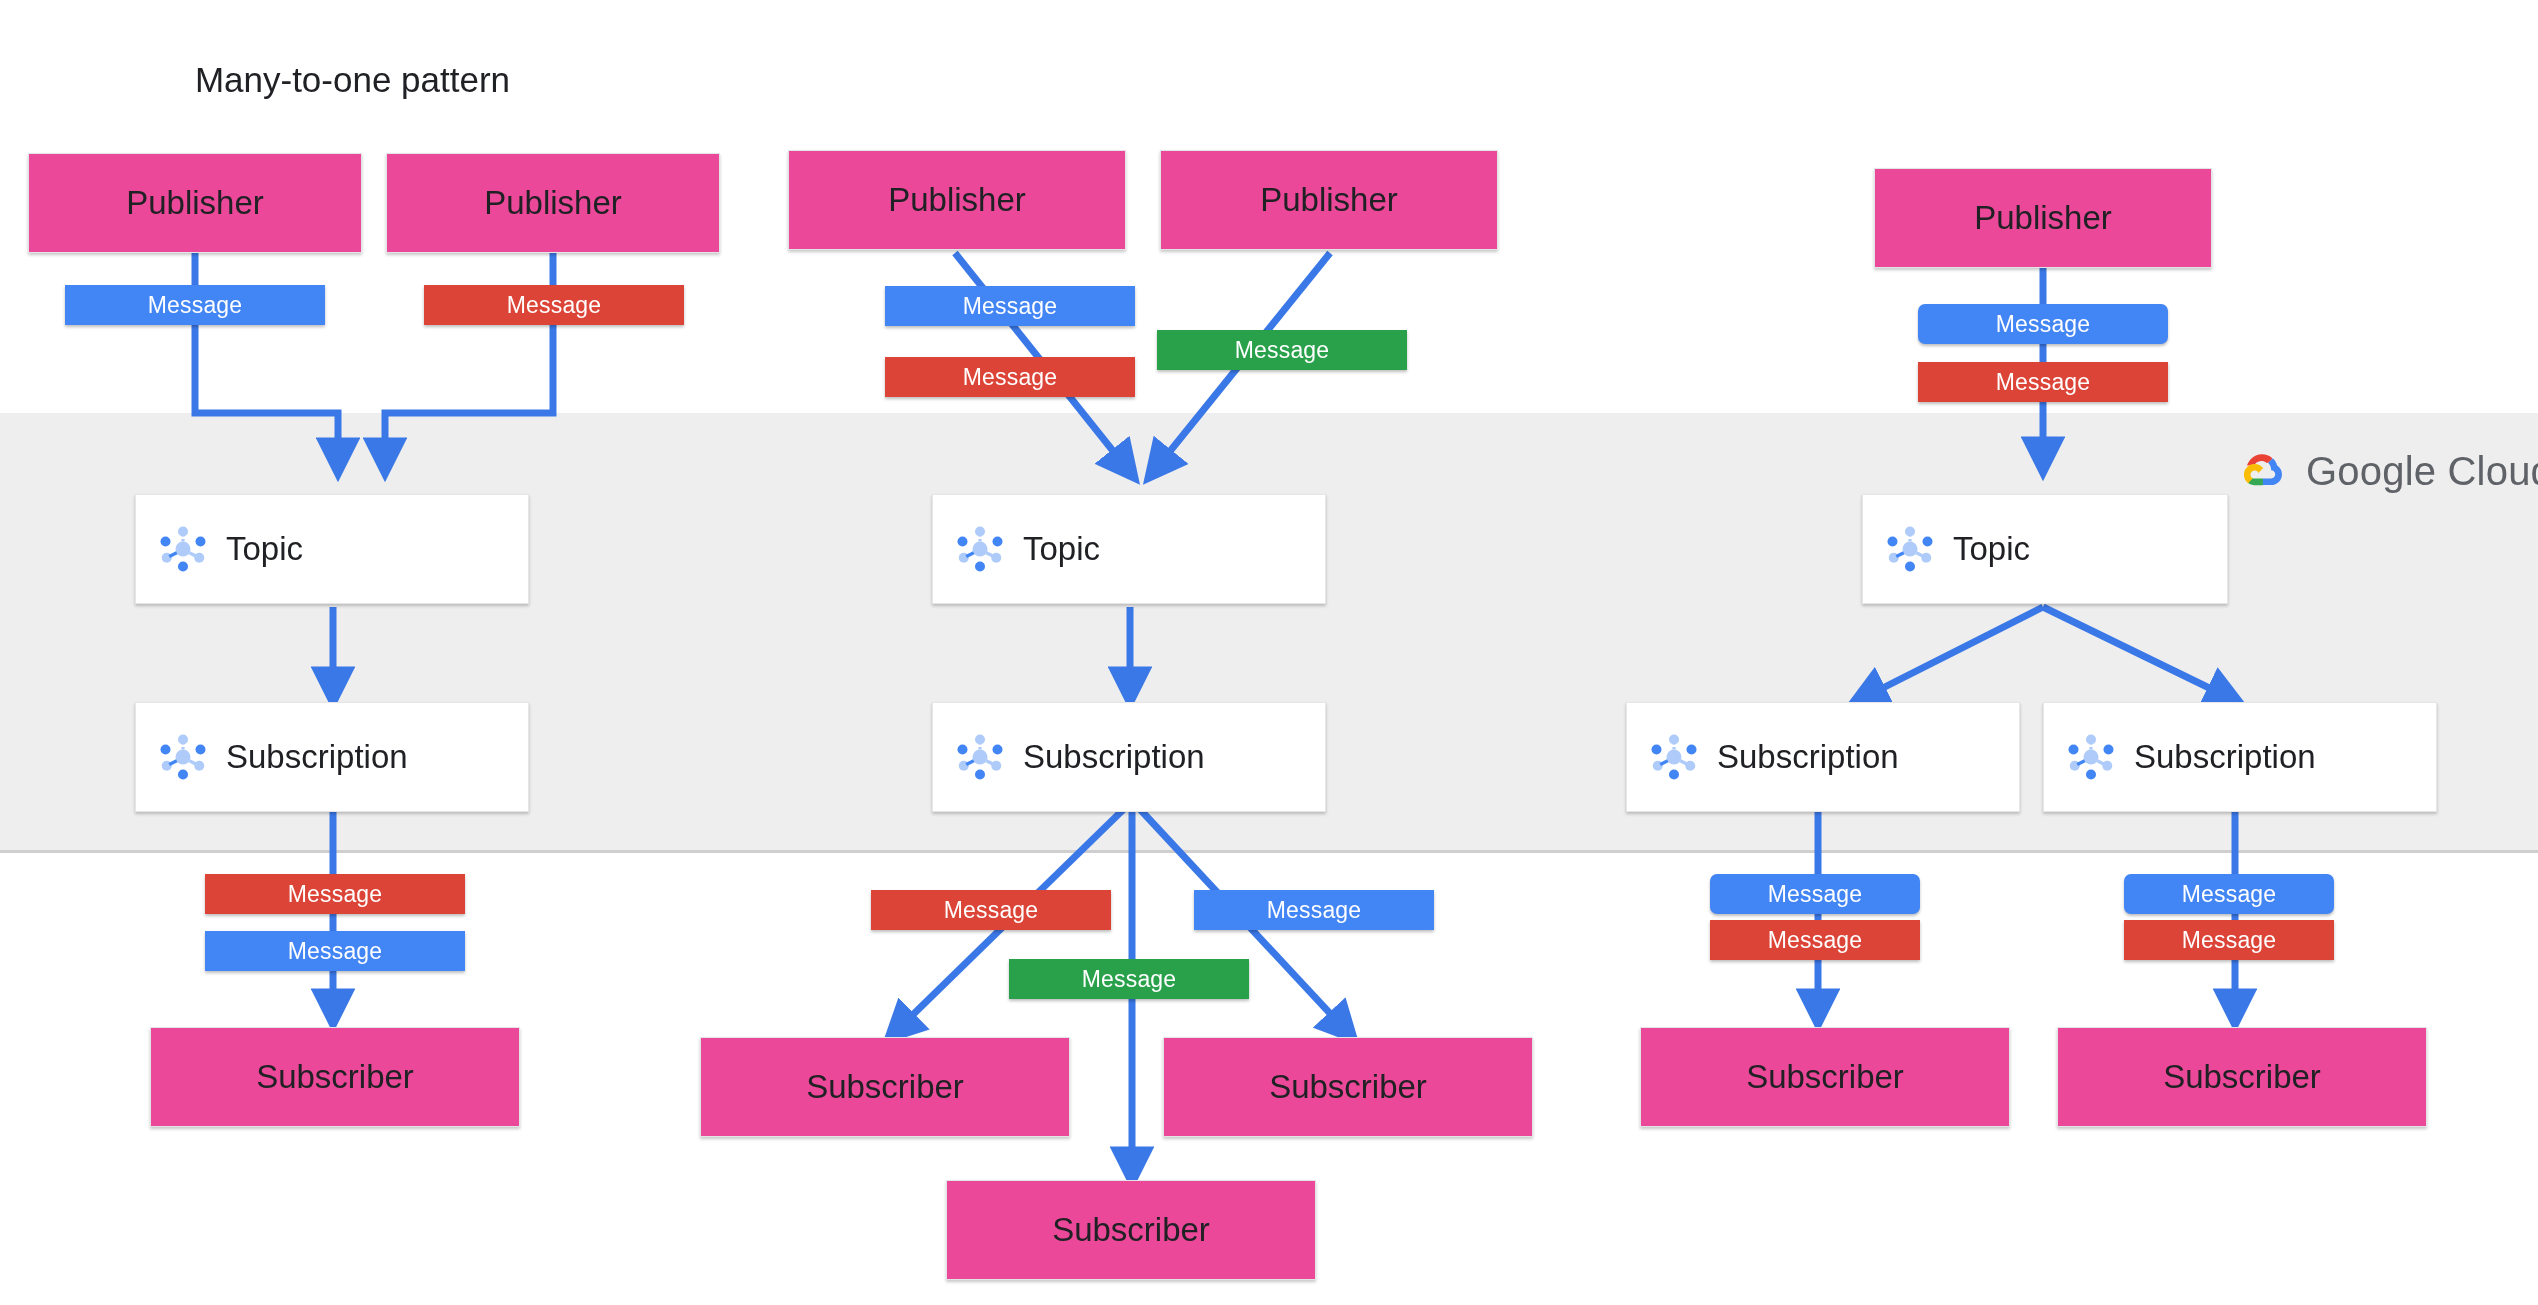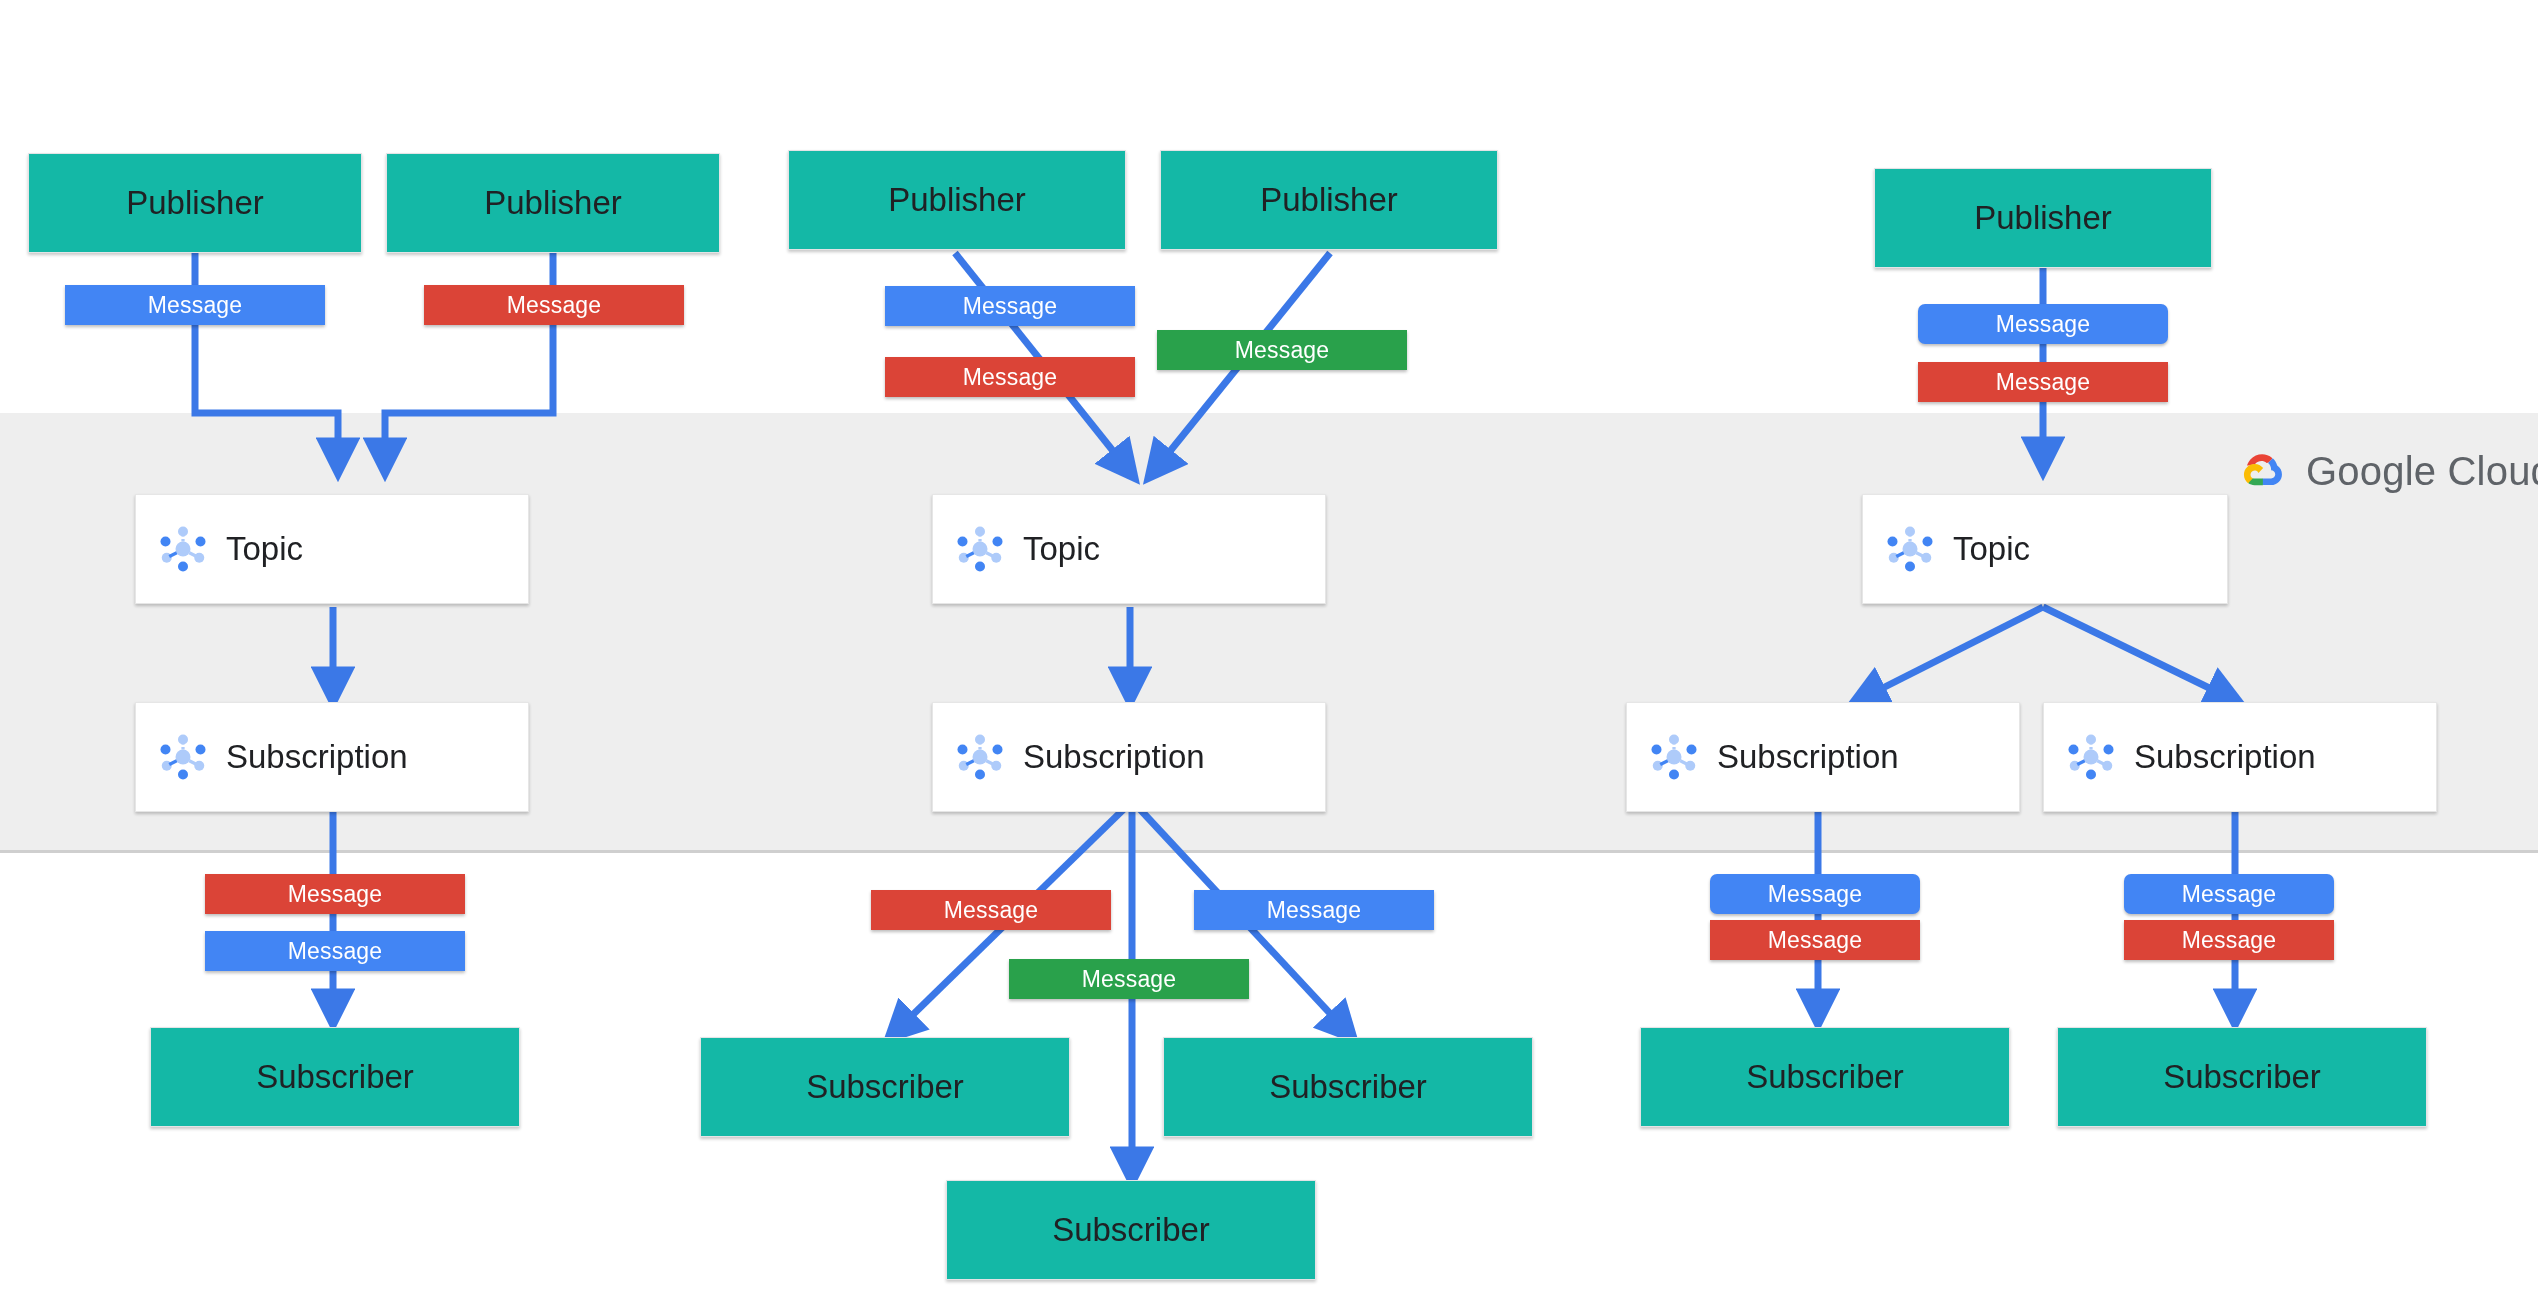--- a/index.html
+++ b/index.html
@@ -45,21 +45,21 @@
   
   .node{
     position:absolute;
     box-sizing:border-box;
     display:flex;align-items:center;justify-content:center;
     font-size:33px;color:#202124;
     box-shadow:0 2px 3px rgba(0,0,0,.22);
     white-space:nowrap;
   }
   .node.endpoint{
-    background:#14b8a6;
+    background:#ec4899;
     border:1px solid #e3e4e6;
   }
   .node.pubsub{
     background:#ffffff;
     border:1px solid #e6e6e6;
     justify-content:flex-start;
     padding-left:22px;
     gap:18px;
   }
   .ps-icon{flex:0 0 auto;width:50px;height:50px;display:block;}
@@ -123,20 +123,21 @@
       <path d="M2043 268 L2043 470" marker-end="url(#ah)"></path>
 
       <path d="M2043 607 L1855 702" marker-end="url(#ah)"></path>
       <path d="M2043 607 L2238 702" marker-end="url(#ah)"></path>
 
       <path d="M1818 805 L1818 1022" marker-end="url(#ah)"></path>
       <path d="M2235 805 L2235 1022" marker-end="url(#ah)"></path>
     </g>
   </svg>
 
+  <div class="sec-title" style="left:160px;top:60px;width:385px;">Many-to-one pattern</div>
 
   <div class="node endpoint" style="left:28px;top:153px;width:334px;height:100px;">
     <span>Publisher</span>
   </div>
   <div class="node endpoint" style="left:386px;top:153px;width:334px;height:100px;">
     <span>Publisher</span>
   </div>
 
   <div class="msg" style="left:65px;top:285px;width:260px;height:40px;background:#4285F4;">
     <span>Message</span>

